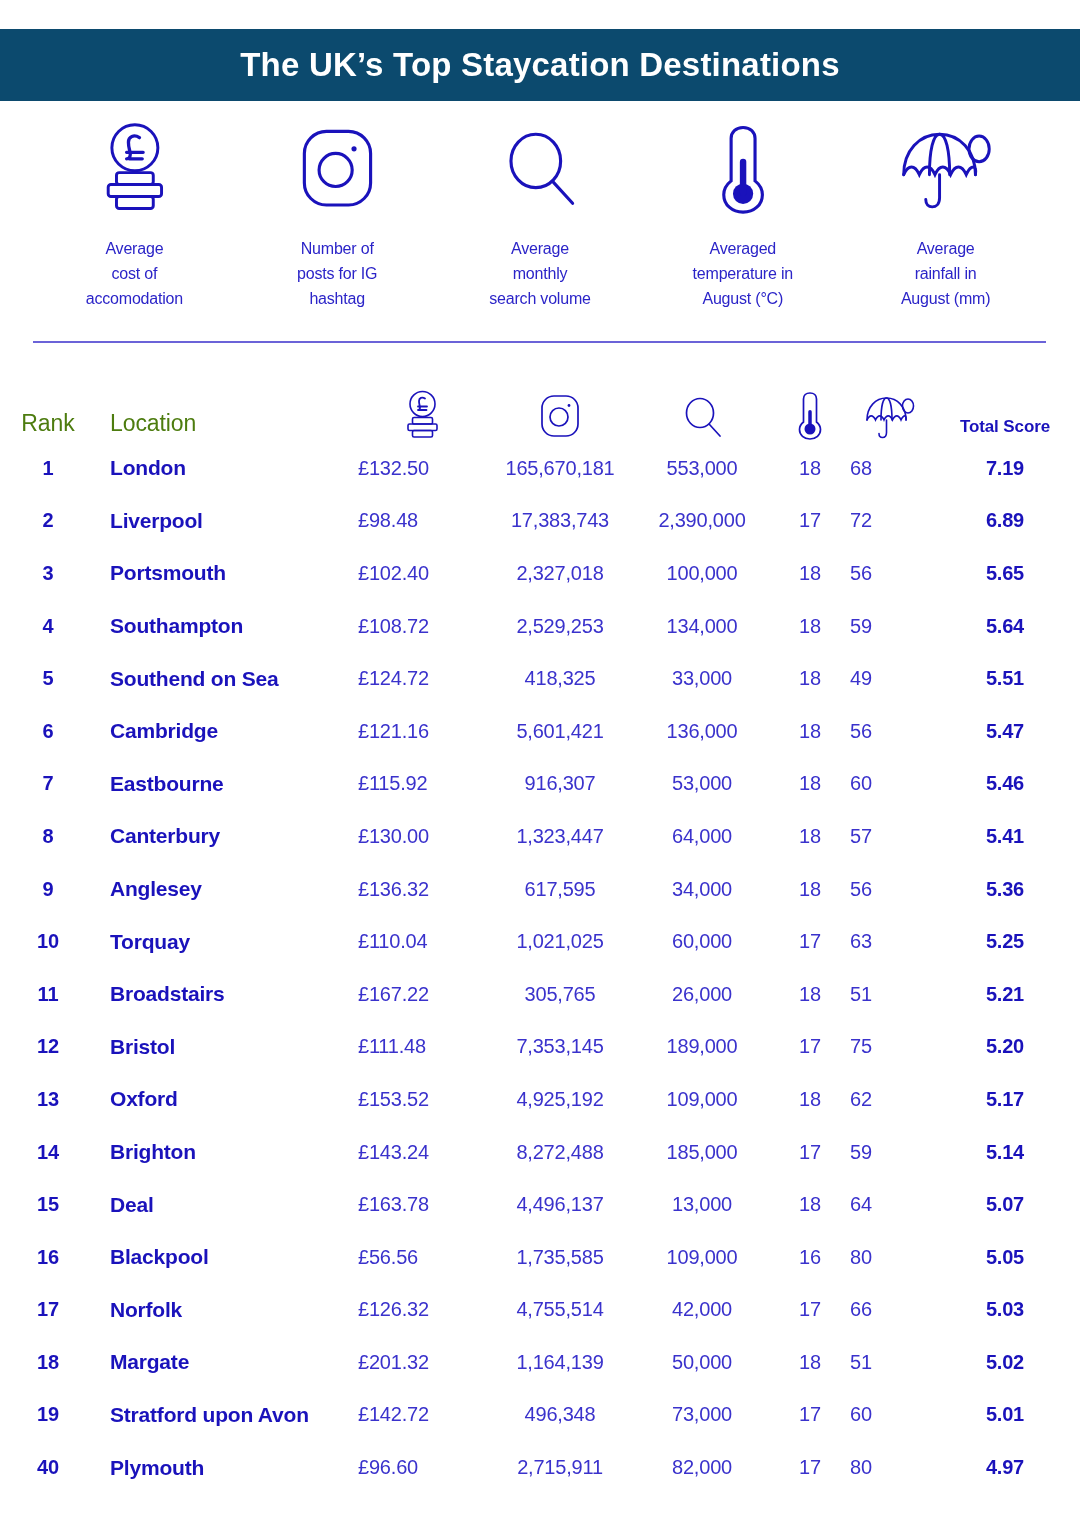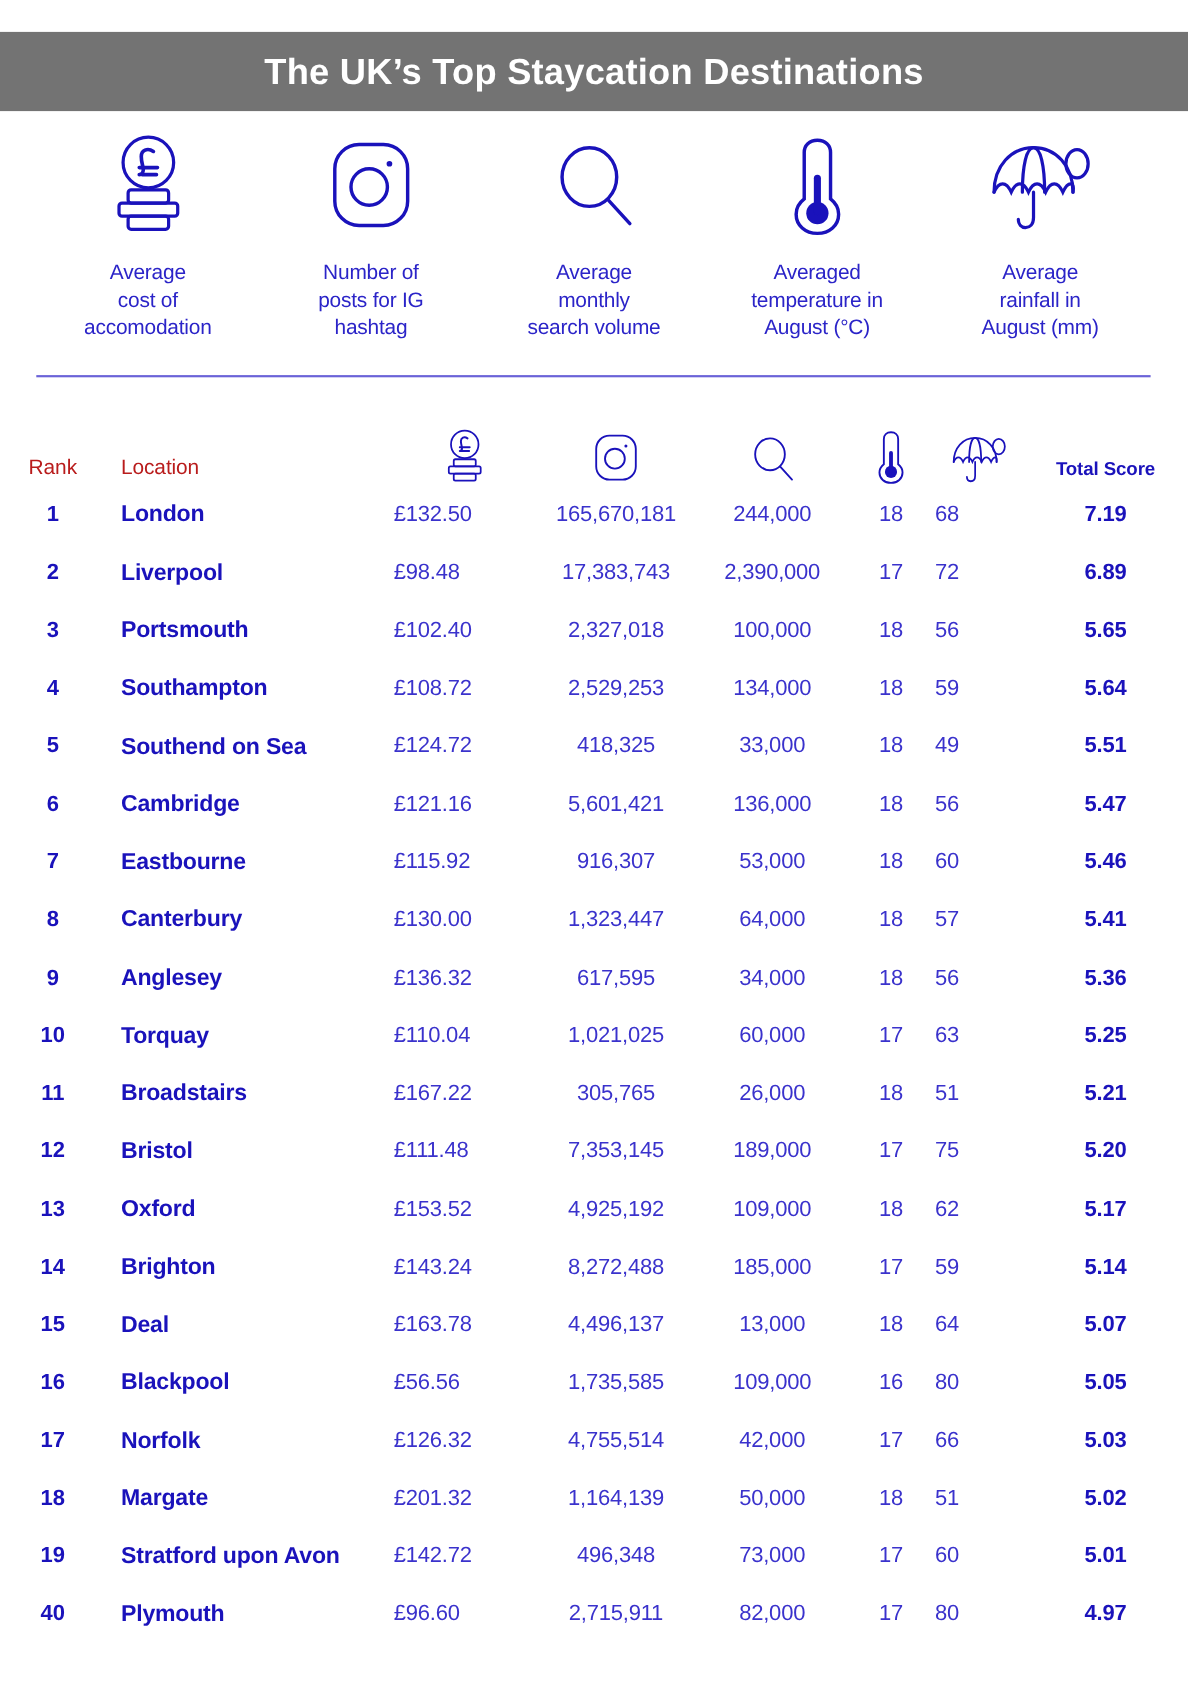--- a/index.html
+++ b/index.html
@@ -14,21 +14,21 @@
     color: #2b24c8;
     overflow: hidden;
     position: relative;
   }
 
   
   .titlebar {
     position: absolute;
     left: 0; top: 29px;
     width: 1080px; height: 72px;
-    background: #737373;
+    background: #0c4a6e;
     display: flex;
     align-items: center;
     justify-content: center;
   }
   .titlebar .title {
     color: #ffffff;
     font-size: 33px;
     font-weight: bold;
     letter-spacing: 0.2px;
     white-space: nowrap;
@@ -49,21 +49,21 @@
   }
   .legend-icon {
     height: 100px;
     display: flex;
     align-items: center;
     justify-content: center;
   }
   .legend-caption {
     margin-top: 18px;
     text-align: center;
-    font-size: 19px;
+    font-size: 16px;
     line-height: 25px;
     color: #2b24c8;
     letter-spacing: -0.2px;
   }
 
   
   .divider {
     position: absolute;
     left: 33px; top: 341px;
     width: 1013px; height: 2px;
@@ -91,22 +91,22 @@
   .c-location  { width: 262px; text-align: left; padding-left: 14px; }
   .c-cost      { width: 128px; }
   .c-posts     { width: 148px; text-align: center; }
   .c-search    { width: 136px; text-align: center; }
   .c-temp      { width: 80px;  text-align: center; }
   .c-rain      { width: 80px;  }
   .c-score     { width: 150px; text-align: center; }
 
   
   .head-row .hlabel {
-    font-size: 19px;
-    color: #b91c1c;
+    font-size: 23px;
+    color: #4d7c0f;
     padding-bottom: 5px;
     letter-spacing: -0.1px;
   }
   .head-row .c-location.hlabel { padding-left: 14px; }
   .head-row .hicon {
     display: flex;
     align-items: flex-end;
     justify-content: center;
     padding-bottom: 2px;
   }
@@ -261,21 +261,21 @@
       </svg>
       </div>
       <div class="c-score hlabel">Total Score</div>
     </div>
   <div>
       <div class="row data-row">
         <div class="c-rank">1</div>
         <div class="c-location">London</div>
         <div class="c-cost num">£132.50</div>
         <div class="c-posts num">165,670,181</div>
-        <div class="c-search num">244,000</div>
+        <div class="c-search num">553,000</div>
         <div class="c-temp num">18</div>
         <div class="c-rain num">68</div>
         <div class="c-score">7.19</div>
       </div>
       <div class="row data-row">
         <div class="c-rank">2</div>
         <div class="c-location">Liverpool</div>
         <div class="c-cost num">£98.48</div>
         <div class="c-posts num">17,383,743</div>
         <div class="c-search num">2,390,000</div>

